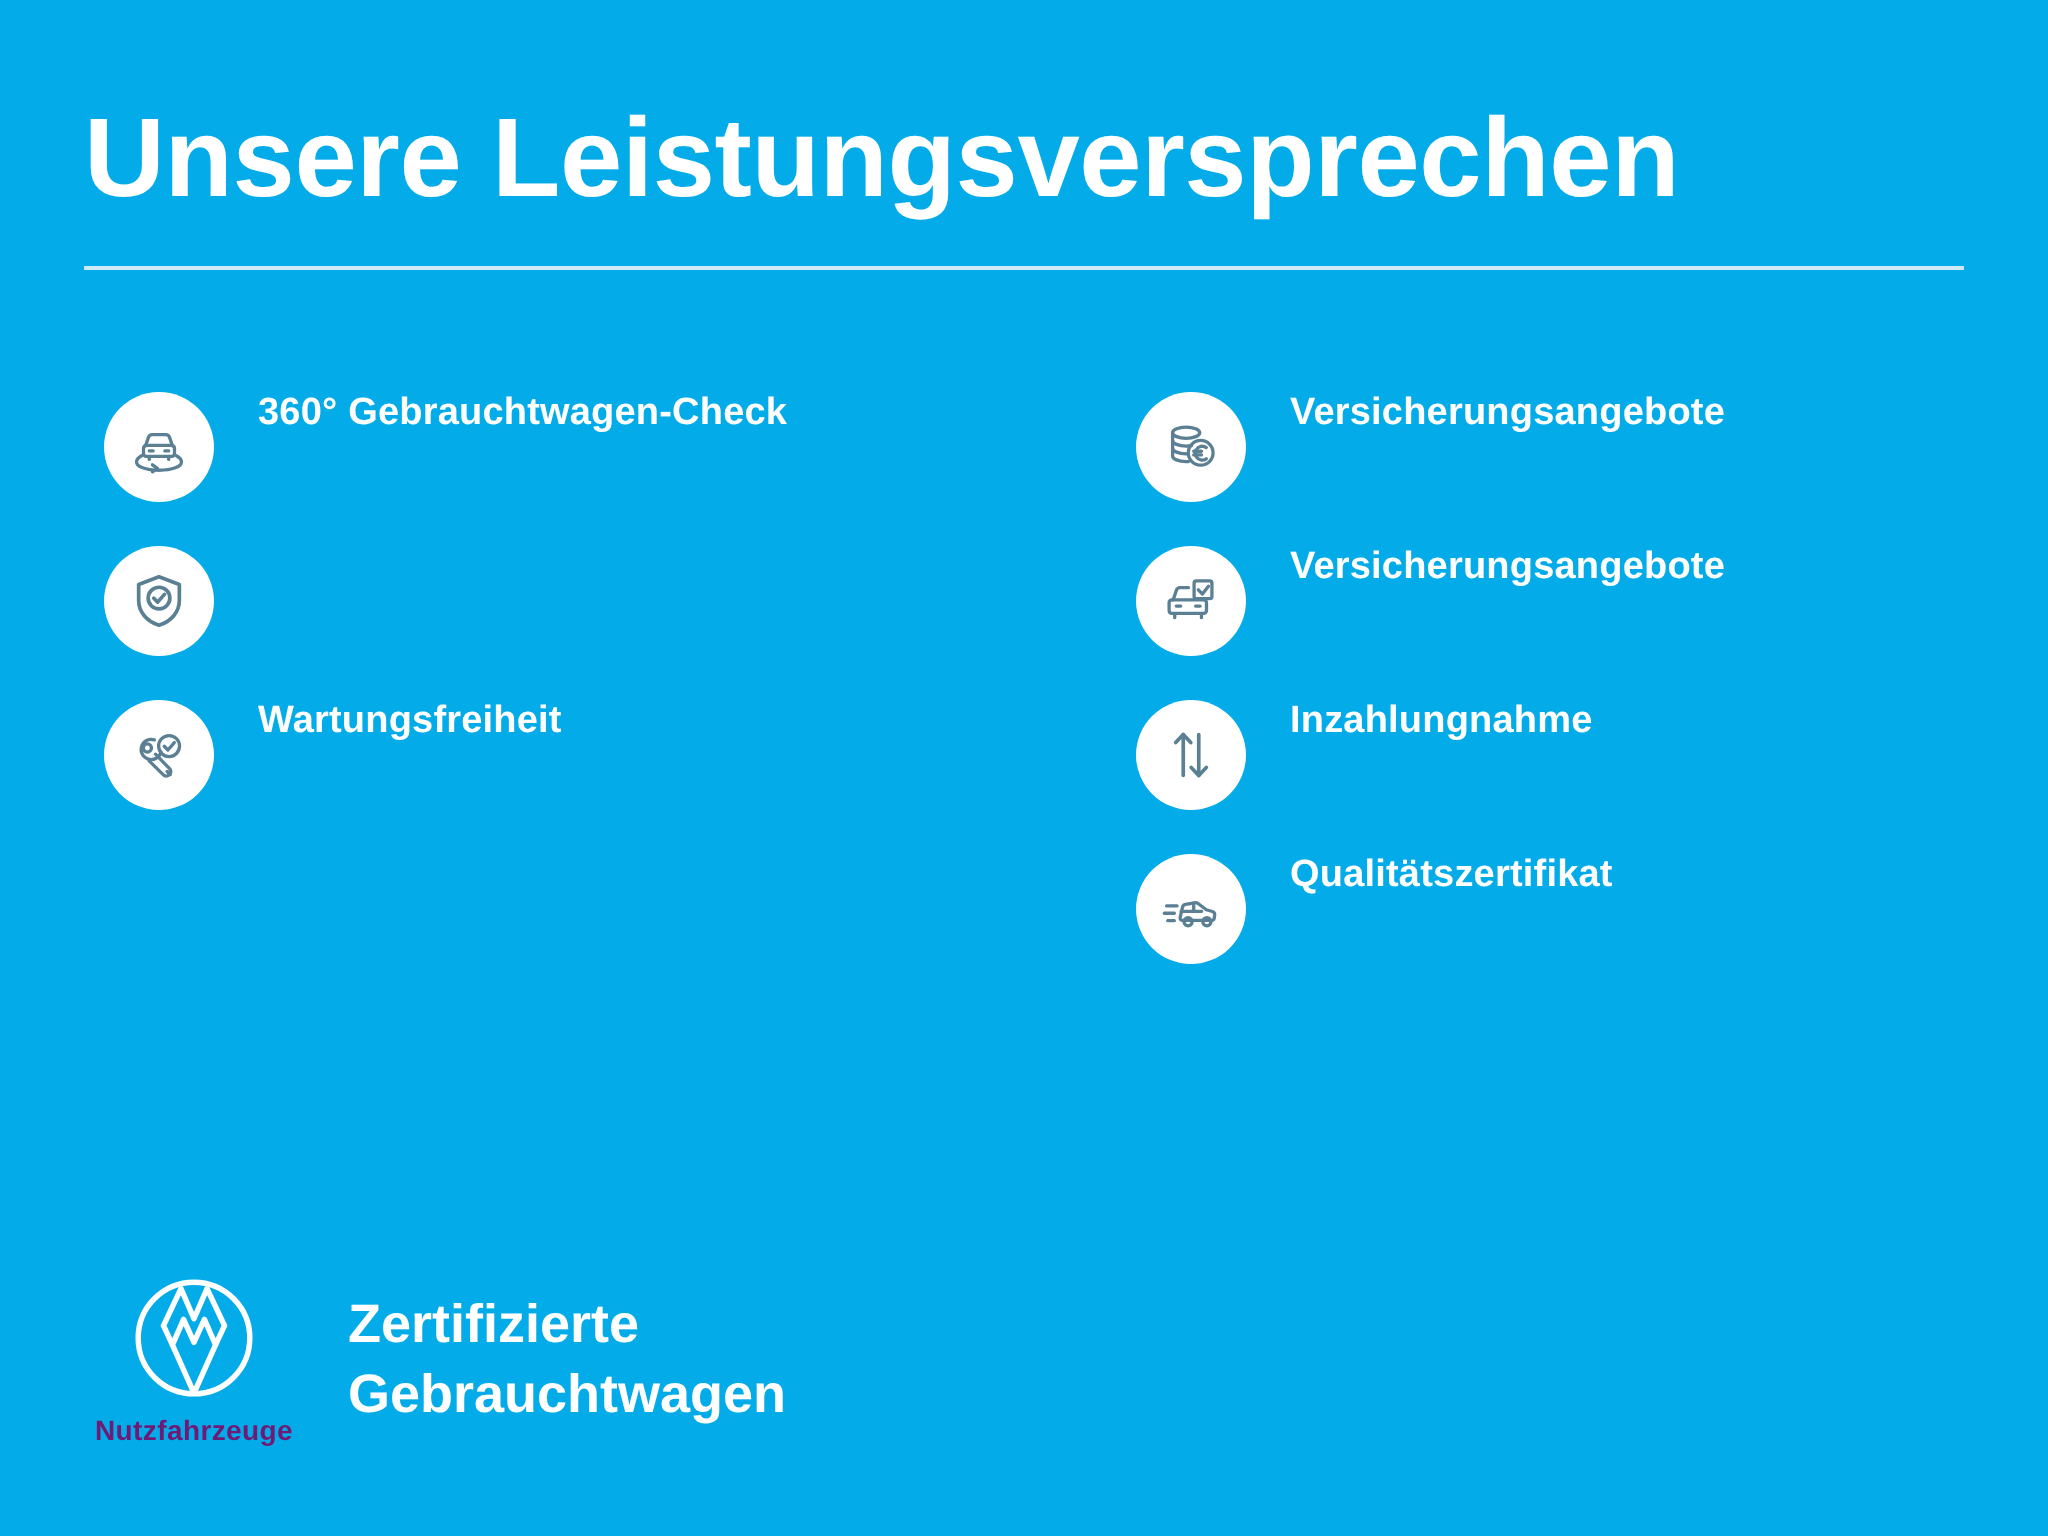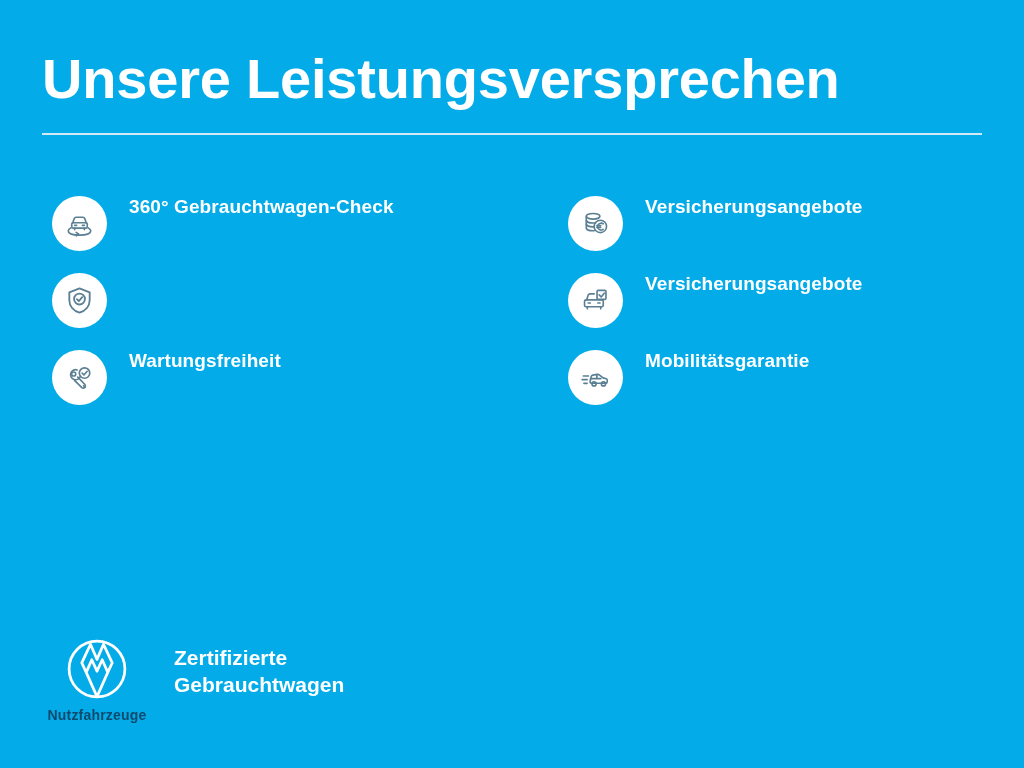--- a/index.html
+++ b/index.html
@@ -107,31 +107,31 @@
     flex-direction: column;
     align-items: center;
   }
   .vw-logo {
     width: 62px;
     height: 62px;
     display: block;
   }
   .brand-sub {
     margin-top: 7px;
-    color: #0c4a6e;
+    color: #701a75;
     font-size: 14px;
     font-weight: bold;
     letter-spacing: 0.2px;
     white-space: nowrap;
   }
   .brand-claim {
     margin-left: 22px;
     margin-top: 7px;
     color: #ffffff;
-    font-size: 21px;
+    font-size: 27px;
     font-weight: bold;
     line-height: 1.28;
     white-space: pre-line;
   }
 </style>
 </head>
 <body>
 
 <div class="slide">
 
@@ -210,32 +210,43 @@
             <path d="M6 15.4h16.5a1.5 1.5 0 0 1 1.5 1.5v4a1.5 1.5 0 0 1-1.5 1.5H6.2A1.5 1.5 0 0 1 4.7 21v-4.1a1.5 1.5 0 0 1 1.3-1.5z"></path>
             <path d="M8.4 18.6h2.3M18.4 18.6h2.3"></path>
             <path d="M7.6 22.4v2.2M21.4 22.4v2.2"></path>
             <rect x="17.6" y="5.6" width="9.2" height="9.2" rx="1.1"></rect>
             <path d="M19.8 10.2l2.1 2.2 3.1-4"></path>
           </svg>
         </span>
         <span class="promise-label">Versicherungsangebote</span>
       </div>
 
+      <div class="promise-item">
+        <span class="promise-icon">
+          <svg viewBox="0 0 32 32" fill="none" stroke="#5B7F93" stroke-width="1.9" stroke-linecap="round" stroke-linejoin="round">
+            <path d="M12 26.5V5.5"></path>
+            <path d="M8.1 9.6L12 5.4l3.9 4.2"></path>
+            <path d="M20 5.5v21"></path>
+            <path d="M16.1 22.4l3.9 4.2 3.9-4.2"></path>
+          </svg>
+        </span>
+        <span class="promise-label">Inzahlungnahme</span>
+      </div>
 
       <div class="promise-item">
         <span class="promise-icon">
           <svg viewBox="0 0 32 32" fill="none" stroke="#5B7F93" stroke-width="1.7" stroke-linecap="round" stroke-linejoin="round">
             <path d="M10.6 19.4l1-4.3a2 2 0 0 1 1.6-1.5l4.6-.8a2.6 2.6 0 0 1 2 .5l4.1 3.1 3.1.9a1.7 1.7 0 0 1 1.2 1.9l-.2 1.5a1.4 1.4 0 0 1-1.4 1.2H11.6a1.2 1.2 0 0 1-1.2-1.4z"></path>
             <path d="M17.4 13v4.1M10.9 17.2h10.6"></path>
             <circle cx="14.5" cy="22.6" r="2.1"></circle>
             <circle cx="24.2" cy="22.6" r="2.1"></circle>
             <path d="M3.4 14.4h5.4M2.2 18.2h5.2M4 22h3.4"></path>
           </svg>
         </span>
-        <span class="promise-label">Mobilitätsgarantie</span>
+        <span class="promise-label">Qualitätszertifikat</span>
       </div>
 
 
     </div>
 
   </div>
 
   <div class="brand">
     <div class="brand-logo-wrap">
       <svg class="vw-logo" viewBox="0 0 100 100" fill="none" stroke="#ffffff" stroke-width="4.4" stroke-linecap="round" stroke-linejoin="round">

